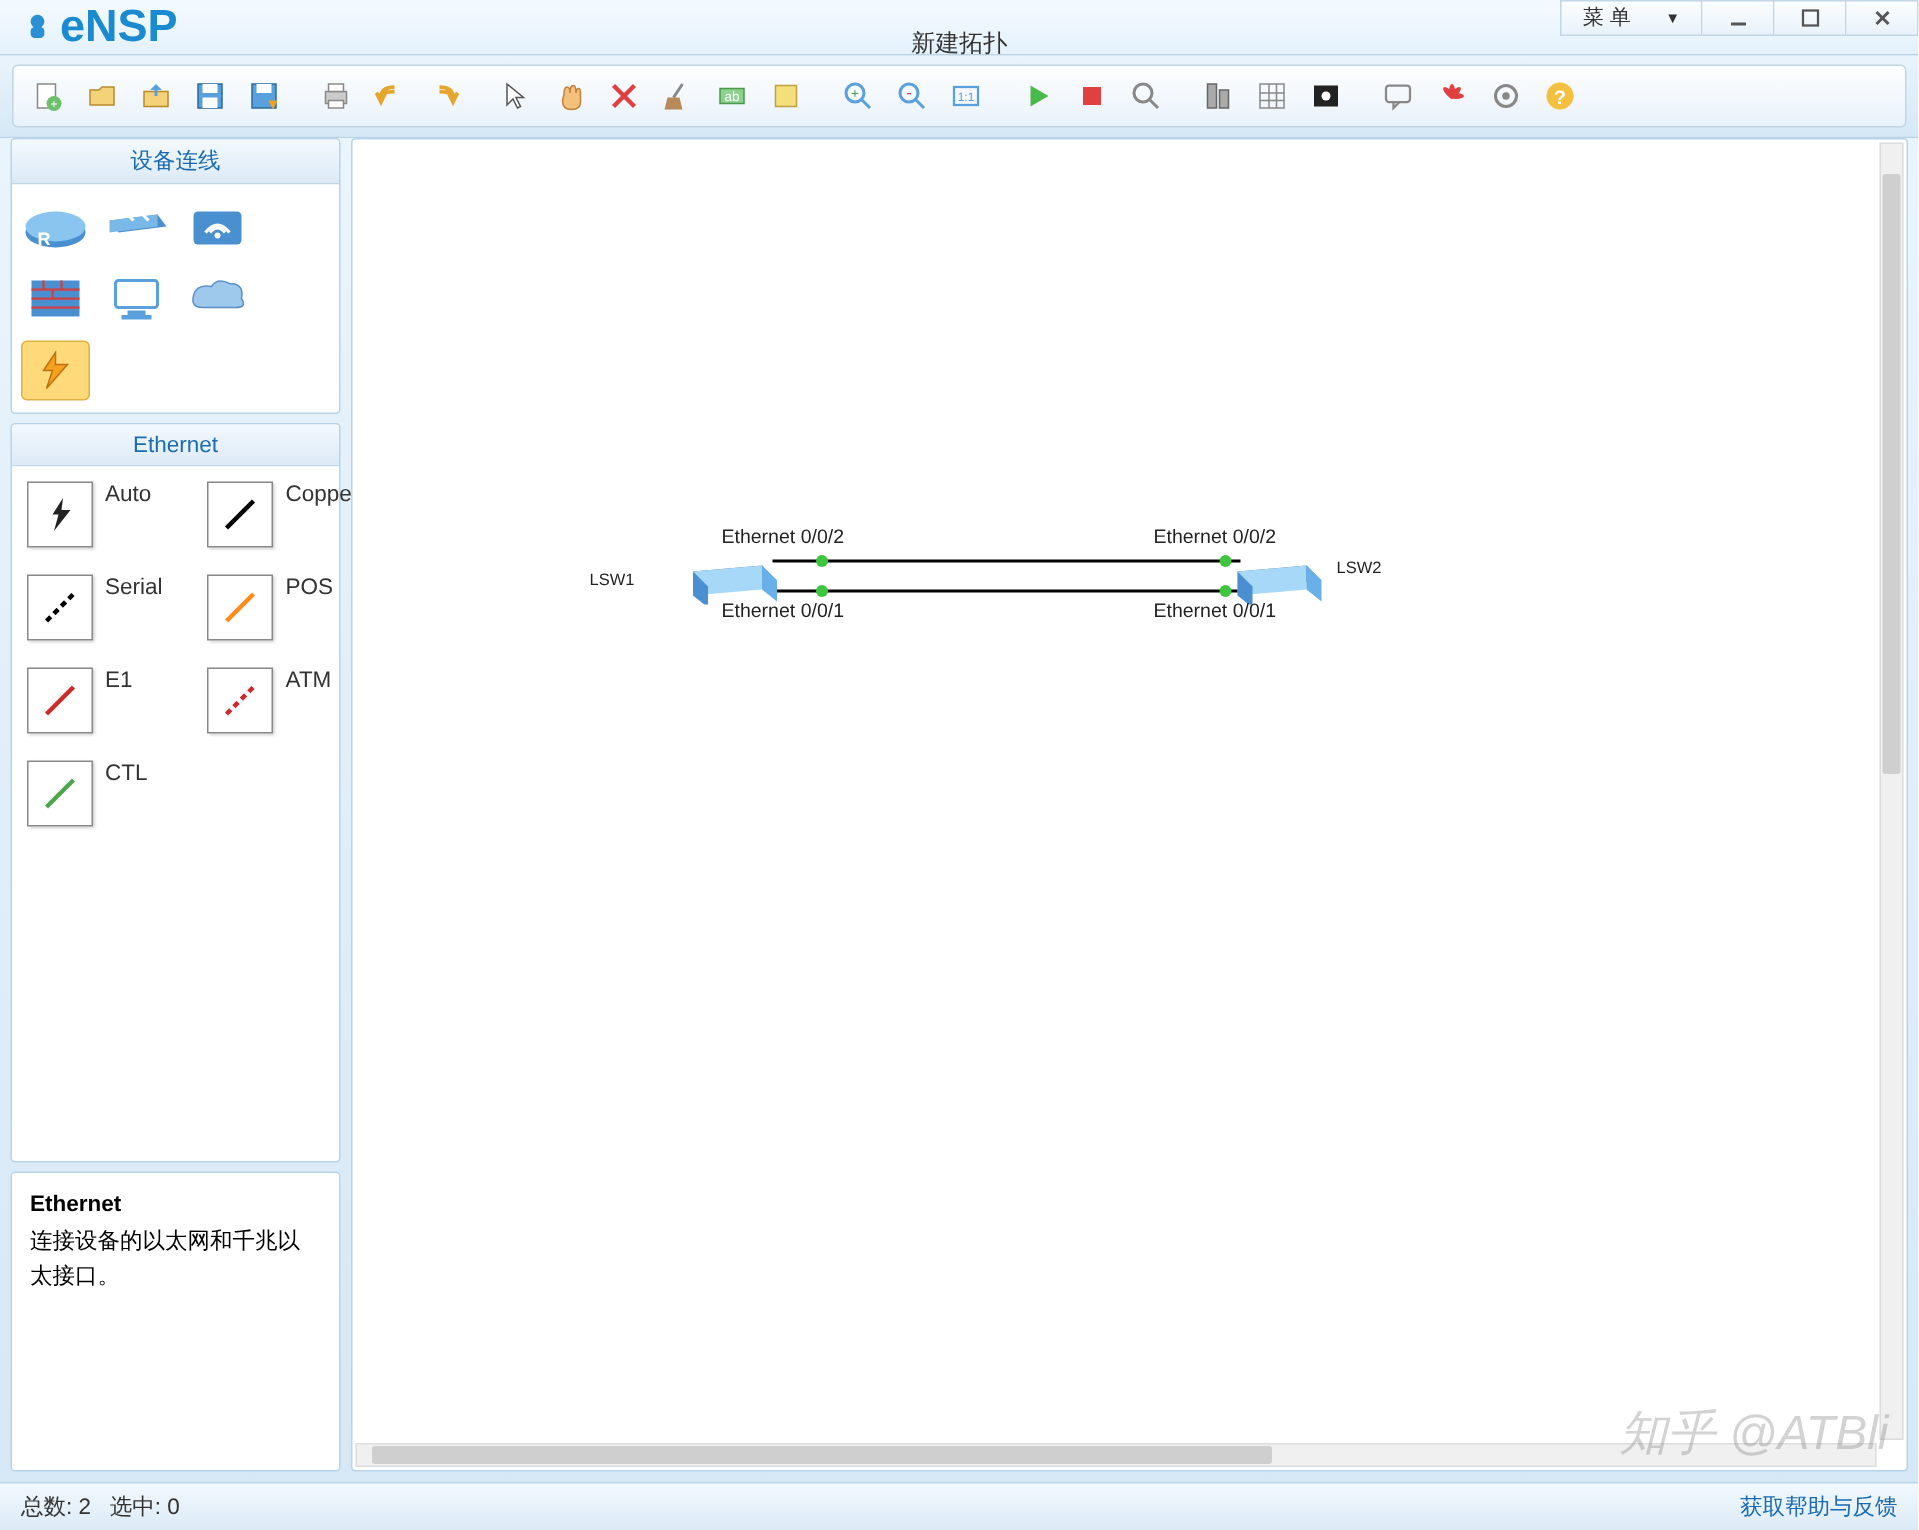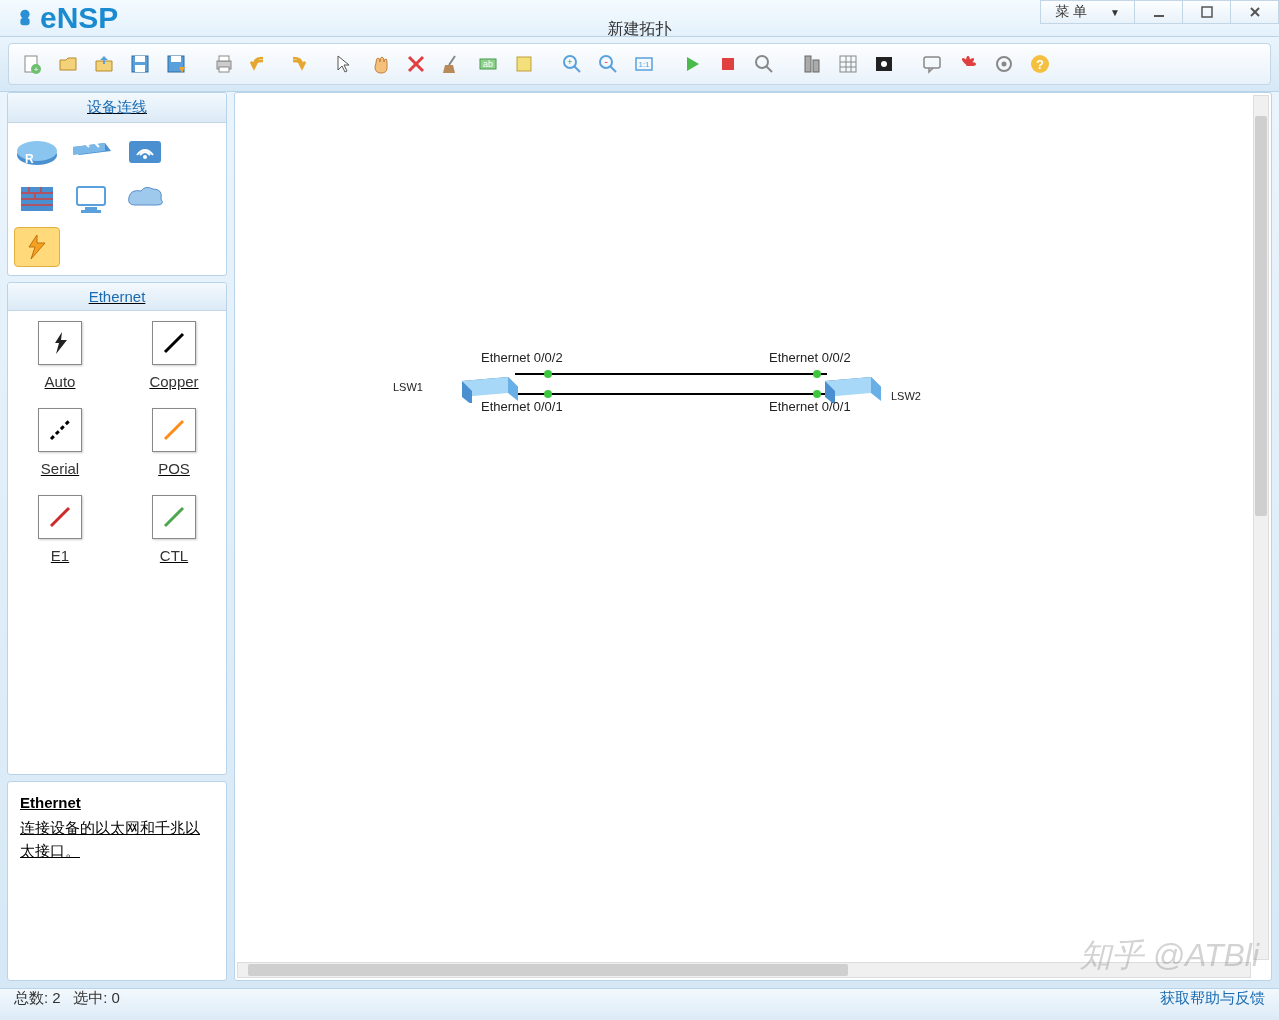--- a/index.html
+++ b/index.html
@@ -14,31 +14,31 @@
 .menu-btn { height: 24px; padding: 0 14px; font-size: 14px; color: #333; display: flex; align-items: center; border: 1px solid #c2d6e6; background: linear-gradient(#fcfeff,#e8f2fa); cursor: pointer; gap: 17px; }
 .win-btn { width: 48px; height: 24px; display: flex; align-items: center; justify-content: center; border: 1px solid #c2d6e6; border-left: none; background: linear-gradient(#fcfeff,#e8f2fa); cursor: pointer; color: #555; }
 
 
 .toolbar-wrap { background: linear-gradient(#eaf4fc,#d6e8f6); padding: 6px 8px; border-bottom: 1px solid #b9d3e8; }
 .toolbar { background: linear-gradient(#fdfeff,#e9f2fa); border: 1px solid #c2d6e6; border-radius: 4px; height: 42px; display: flex; align-items: center; padding: 0 6px; gap: 2px; }
 .tb-btn { width: 34px; height: 32px; display: flex; align-items: center; justify-content: center; border-radius: 3px; cursor: pointer; }
 .tb-sep { width: 10px; }
 
 
-.main { display: flex; height: calc(100% - 37px - 55px - 32px); text-decoration: underline; }
+.main { display: flex; height: calc(100% - 37px - 55px - 32px); }
 .sidebar { width: 234px; background: linear-gradient(#eaf4fc,#d6e8f6); padding: 0 7px 7px 7px; display: flex; flex-direction: column; gap: 6px; }
 .panel { background: #fff; border: 1px solid #b9d3e8; border-radius: 3px; }
 .panel-header { background: linear-gradient(#f3f9fe,#dceaf6); border-bottom: 1px solid #c2d6e6; text-align: center; font-size: 15px; color: #1a6bb0; padding: 5px 0; border-radius: 3px 3px 0 0; }
 .dev-cat { padding: 8px 6px; display: flex; flex-wrap: wrap; gap: 8px; }
 .cat-icon { width: 46px; height: 40px; display: flex; align-items: center; justify-content: center; border-radius: 4px; cursor: pointer; }
 .cat-icon.selected { background: #ffd97a; border: 1px solid #e0b040; }
 
 .conn-panel { flex: 1; }
 .conn-grid { padding: 10px; display: grid; grid-template-columns: 1fr 1fr; gap: 18px 30px; }
-.conn-item { display: flex; flex-direction: column; align-items: center; gap: 8px; cursor: pointer; }
+.conn-item { display: flex; flex-direction: row; align-items: flex-start; gap: 8px; cursor: pointer; }
 .conn-icon { width: 44px; height: 44px; border: 1px solid #888; background: #fff; display: flex; align-items: center; justify-content: center; box-shadow: 1px 1px 2px rgba(0,0,0,0.2); }
 .conn-label { font-size: 15px; color: #333; }
 
 .desc-panel { padding: 12px; font-size: 15px; min-height: 200px; }
 .desc-title { font-weight: bold; margin-bottom: 6px; }
 .desc-text { line-height: 1.5; }
 
 
 .canvas-wrap { flex: 1; background: linear-gradient(#eaf4fc,#d6e8f6); padding: 0 7px 7px 0; position: relative; }
 .canvas { background: #fff; border: 1px solid #b9d3e8; border-radius: 3px; width: 100%; height: 100%; position: relative; overflow: hidden; }
@@ -49,21 +49,21 @@
 
 
 .switch { position: absolute; width: 60px; height: 32px; cursor: pointer; }
 .switch svg { width: 100%; height: 100%; }
 .dev-label { position: absolute; font-size: 11px; color: #222; }
 .port-label { position: absolute; font-size: 13px; color: #222; }
 .link { position: absolute; height: 2px; background: #000; }
 .dot { position: absolute; width: 8px; height: 8px; background: #3ec63e; border-radius: 50%; transform: translate(-50%,-50%); }
 
 
-.statusbar { height: 32px; background: linear-gradient(#f3f9fe,#dceaf6); border-top: 1px solid #b9d3e8; display: flex; align-items: flex-start; padding: 0 14px; font-size: 15px; color: #333; justify-content: space-between; }
+.statusbar { height: 32px; background: linear-gradient(#f3f9fe,#dceaf6); border-top: 1px solid #b9d3e8; display: flex; align-items: center; padding: 0 14px; font-size: 15px; color: #333; justify-content: space-between; }
 .watermark { position: absolute; right: 20px; bottom: 42px; font-size: 32px; color: rgba(130,130,130,0.35); font-style: italic; pointer-events: none; }
 </style>
 </head>
 <body>
 
 <div class="titlebar">
   <div class="logo">
     <svg class="logo-icon" viewBox="0 0 24 24">
         <circle cx="12" cy="8" r="5" fill="#2a8fd4"></circle>
         <rect x="7" y="12" width="10" height="8" rx="3" fill="#2a8fd4"></rect>
@@ -367,20 +367,28 @@
             </div>
             <div class="conn-label">POS</div>
           </div>
           <div class="conn-item">
             <div class="conn-icon">
               <svg width="30" height="30">
                 <line x1="6" y1="24" x2="24" y2="6" stroke="#cc2b2b" stroke-width="3"></line>
               </svg>
             </div>
             <div class="conn-label">E1</div>
+          </div>
+          <div class="conn-item">
+            <div class="conn-icon">
+              <svg width="30" height="30">
+                <line x1="6" y1="24" x2="24" y2="6" stroke="#cc2b2b" stroke-width="3" stroke-dasharray="4,3"></line>
+              </svg>
+            </div>
+            <div class="conn-label">ATM</div>
           </div>
           <div class="conn-item">
             <div class="conn-icon">
               <svg width="30" height="30">
                 <line x1="6" y1="24" x2="24" y2="6" stroke="#4da64d" stroke-width="3"></line>
               </svg>
             </div>
             <div class="conn-label">CTL</div>
           </div>
         </div>
@@ -412,21 +420,21 @@
             <path d="M48 6 L58 16 L58 30 L48 22 Z" fill="#6ab0e8"></path>
             <path d="M2 10 L2 26 L12 34 L12 20 Z" fill="#4a8fd0"></path>
           </svg></div>
         <div class="dev-label" style="left: 158px; top: 288px;">LSW1</div>
         <div class="switch" style="left: 588px; top: 278px;"><svg viewBox="0 0 60 32">
             <path d="M2 10 L48 6 L58 16 L12 20 Z" fill="#3a7ab8"></path>
             <path d="M2 10 L48 6 L48 22 L2 26 Z" fill="#a8d8f8"></path>
             <path d="M48 6 L58 16 L58 30 L48 22 Z" fill="#6ab0e8"></path>
             <path d="M2 10 L2 26 L12 34 L12 20 Z" fill="#4a8fd0"></path>
           </svg></div>
-        <div class="dev-label" style="left: 656px; top: 297px;">LSW2</div>
+        <div class="dev-label" style="left: 656px; top: 280px;">LSW2</div>
         <div class="port-label" style="left: 246px; top: 257px;">Ethernet 0/0/2</div>
         <div class="port-label" style="left: 246px; top: 306px;">Ethernet 0/0/1</div>
         <div class="port-label" style="left: 534px; top: 257px;">Ethernet 0/0/2</div>
         <div class="port-label" style="left: 534px; top: 306px;">Ethernet 0/0/1</div>
       </div>
   </div>
 </div>
 
 <div class="statusbar">
   <div>

